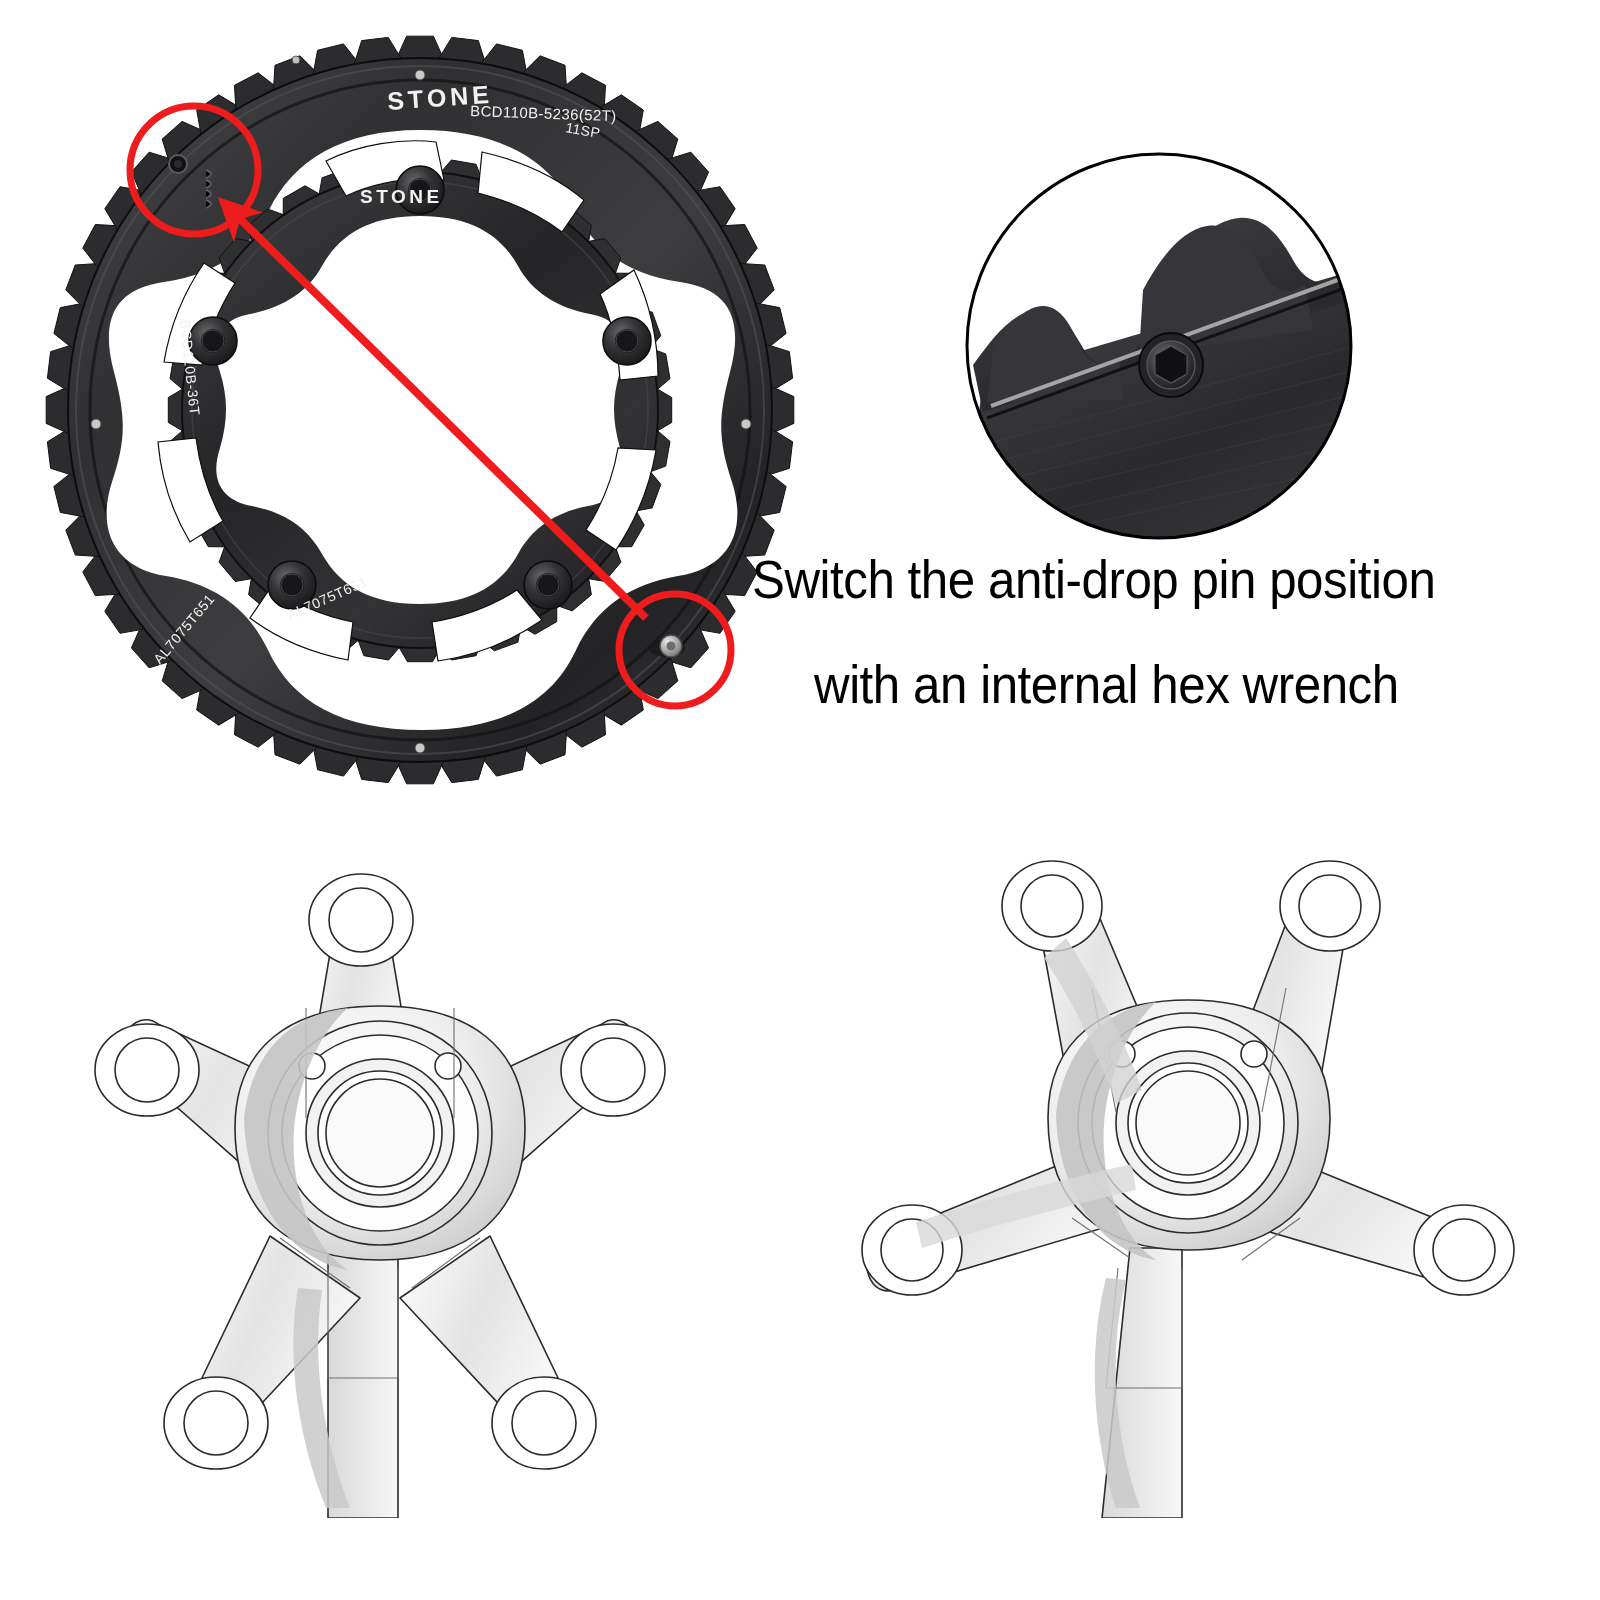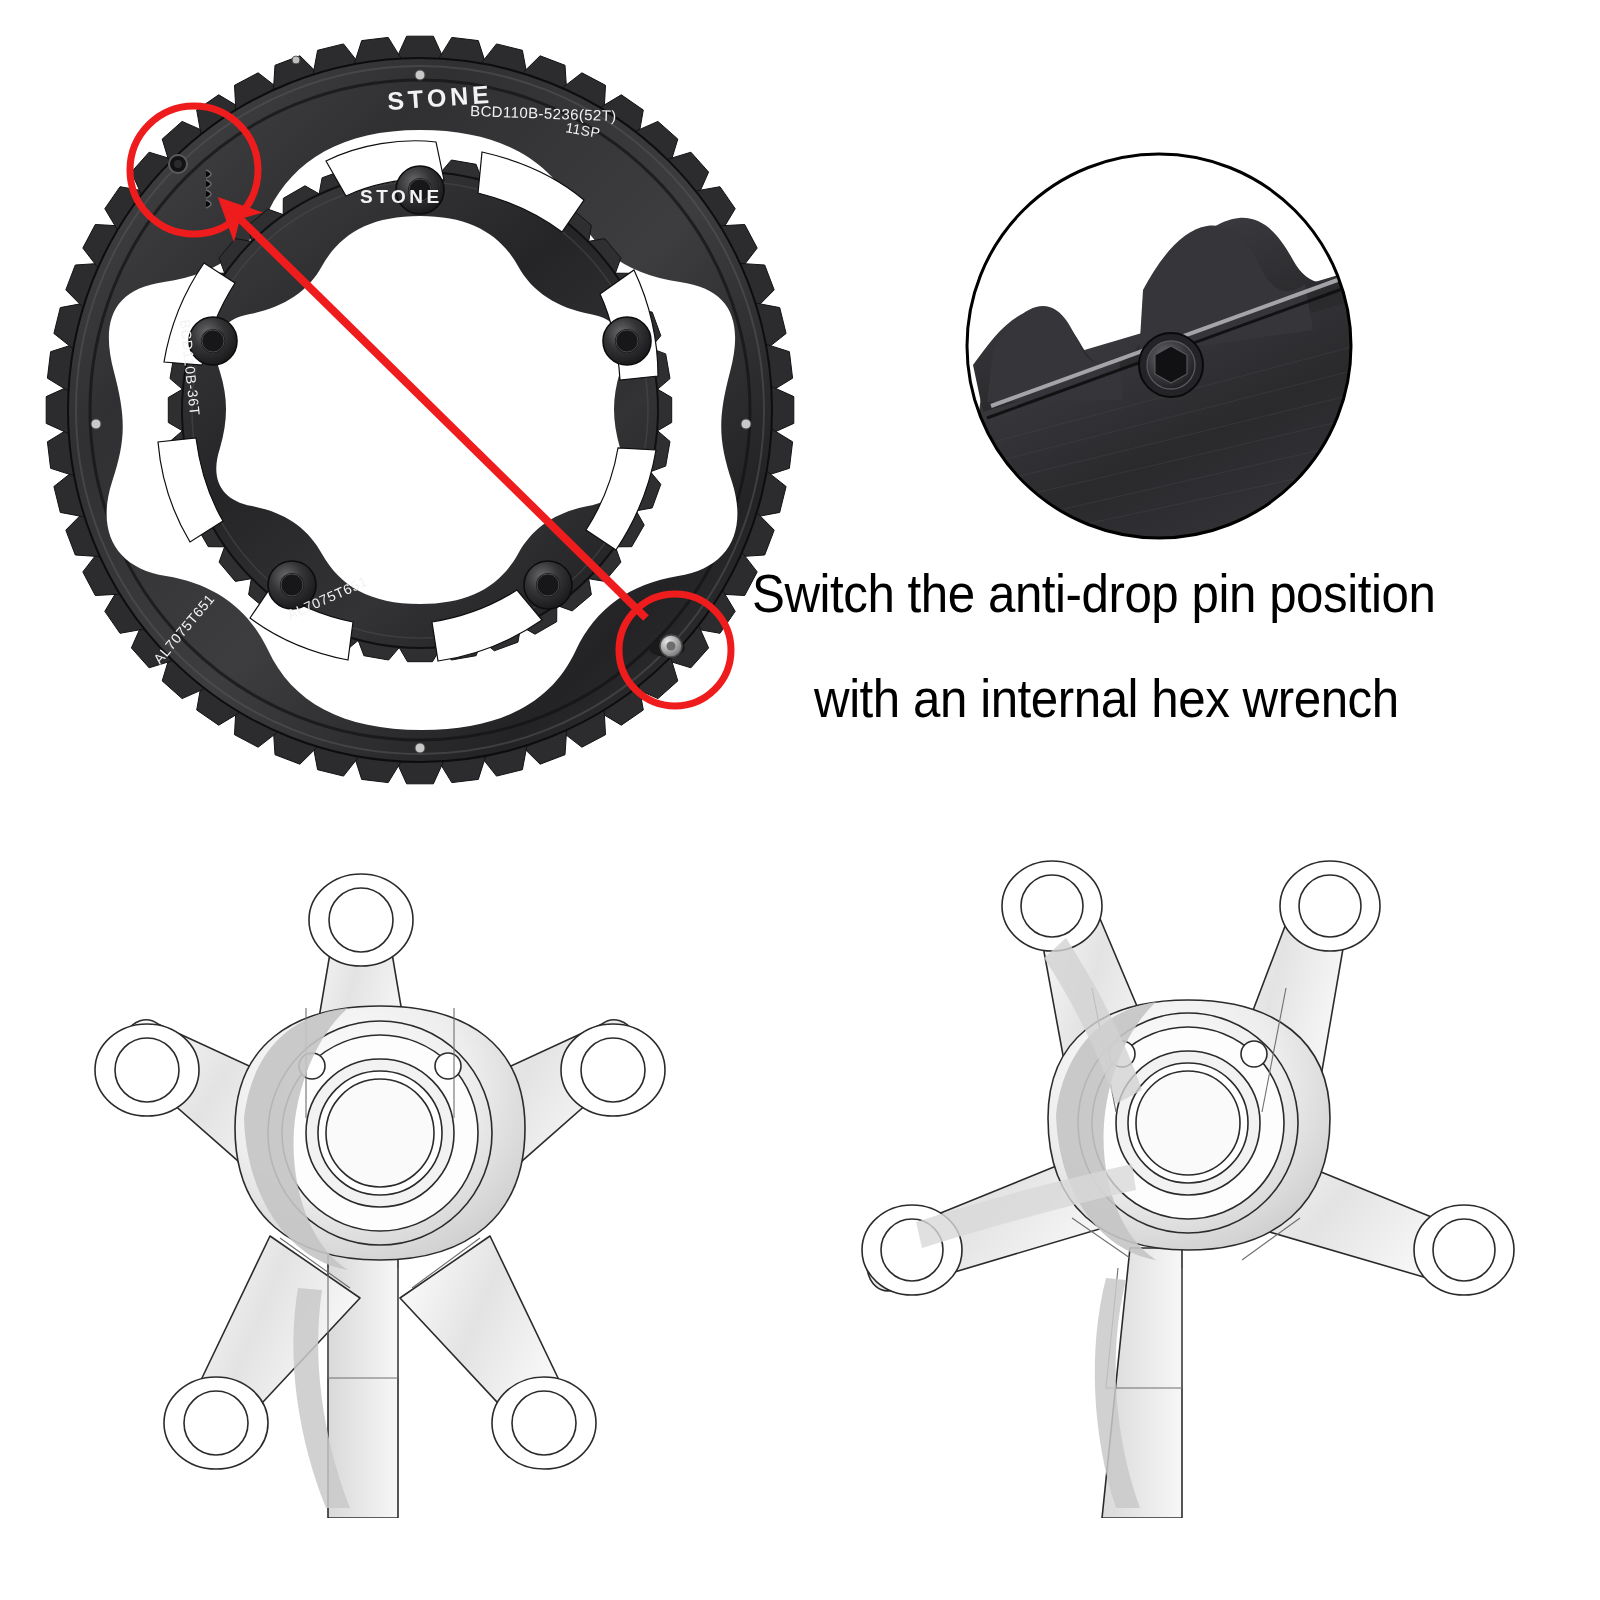--- a/index.html
+++ b/index.html
@@ -34,21 +34,20 @@
     height: 392px;
   }
   #detail-inset svg { display: block; }
 
   
   #headline {
     position: absolute;
     left: 752px;
     top: 553px;
     width: 840px;
-    margin-top: 14px;
   }
   #headline .line {
     color: #000000;
     font-size: 53px;
     font-weight: normal;
     line-height: 1.0;
     white-space: nowrap;
     font-family: "Liberation Sans", sans-serif;
     letter-spacing: -0.5px;
     transform: scaleX(0.93);

